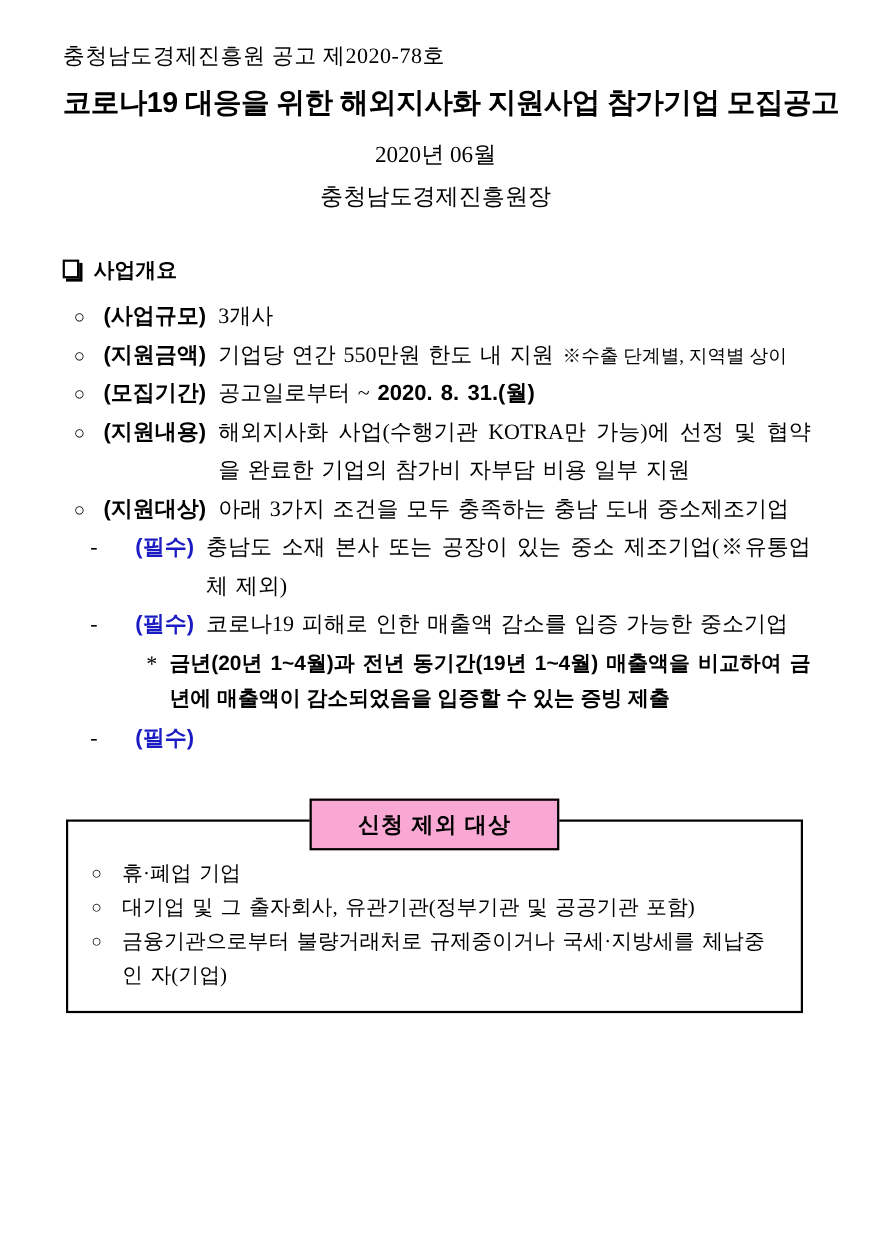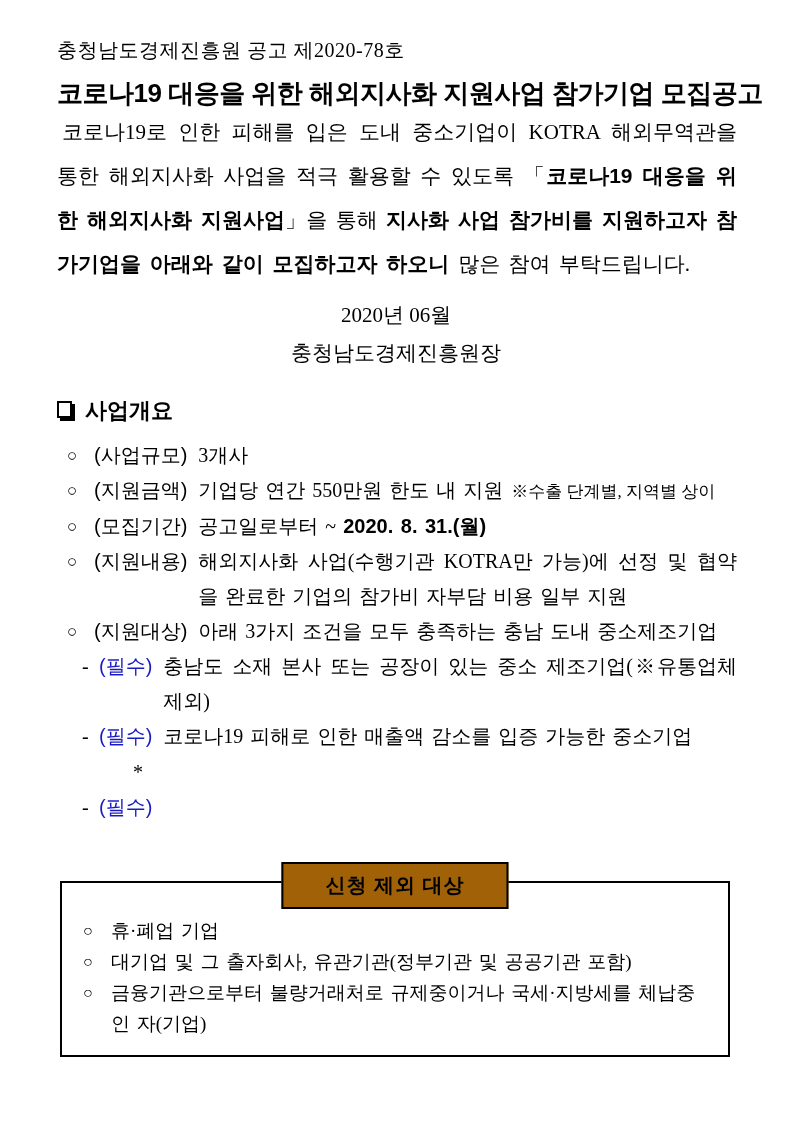--- a/index.html
+++ b/index.html
@@ -40,26 +40,26 @@
     font-weight: bold;
   }
   .date-block {
     margin-top: 10px;
     text-align: center;
     font-size: 21px;
     line-height: 38px;
     padding-right: 2px;
   }
   .section-heading {
-    margin-top: 24px;
+    margin-top: 36px;
     display: flex;
     align-items: center;
     font-family: Liberation Sans, sans-serif;
     font-weight: bold;
-    font-size: 22px;
+    font-size: 19px;
   }
   .square-icon {
     display: inline-block;
     width: 15px;
     height: 17px;
     border: 2px solid #000;
     background: #fff;
     box-shadow: 3px 3px 0 #000;
     margin-right: 13px;
     margin-bottom: 3px;
@@ -73,46 +73,47 @@
     line-height: 35px;
   }
   .o-marker {
     font-family: "Liberation Sans", "DejaVu Sans", sans-serif;
     font-size: 17px;
     width: 27px;
     flex: none;
   }
   .o-label {
     font-family: "Liberation Sans", "DejaVu Sans", sans-serif;
-    font-weight: normal;
+    font-weight: bold;
     white-space: nowrap;
     margin-right: 11px;
     flex: none;
   }
   .o-text { flex: 1; text-align: justify; word-spacing: 2px; }
   .small-note { font-size: 17px; margin-left: 8px; word-spacing: 0; margin-top: 28px; }
   .b-inline {
     font-family: "Liberation Sans", "DejaVu Sans", sans-serif;
     font-weight: bold;
   }
   .req-item {
     display: flex;
     align-items: flex-start;
     padding-left: 25px;
     font-size: 20px;
     line-height: 35px;
   }
   .req-marker { width: 17px; flex: none; }
   .req-label {
     font-family: "Liberation Sans", "DejaVu Sans", sans-serif;
-    font-weight: normal;
+    font-weight: bold;
     color: var(--req-color, #1b1bc3);
     white-space: nowrap;
     margin-right: 11px;
     flex: none;
+    margin-left: 24px;
   }
   .req-text { flex: 1; text-align: justify; word-spacing: 2px; }
   .evidence {
     display: flex;
     align-items: flex-start;
     padding-left: 76px;
     font-size: 19px;
     line-height: 32px;
     margin: 2px 0;
   }
@@ -129,21 +130,21 @@
     margin-left: 3px;
     margin-right: 7px;
     border: 2px solid #000;
     padding: 32px 16px 16px 18px;
   }
   .box-title {
     position: absolute;
     top: -21px;
     left: 50%;
     transform: translateX(-50%);
-    background: #a16207;
+    background: #f9a8d4;
     border: 2px solid #000;
     padding: 8px 42px;
     font-family: "Liberation Sans", "DejaVu Sans", sans-serif;
     font-weight: bold;
     font-size: 20px;
     letter-spacing: 1px;
     white-space: nowrap;
   }
   .box-item {
     display: flex;
@@ -162,23 +163,20 @@
 </style>
 </head>
 <body>
 
 <div class="page">
 
   <div class="notice-no">충청남도경제진흥원 공고 제2020-78호</div>
 
   <div class="doc-title">코로나19 대응을 위한 해외지사화 지원사업 참가기업 모집공고</div>
 
-  <div class="intro">
-    <span>코로나19로 인한 피해를 입은 도내 중소기업이 KOTRA 해외무역관을 통한 해외지사화 사업을 적극 활용할 수 있도록 </span><span>「</span><span class="b">코로나19 대응을 위한 해외지사화 지원사업</span><span>」을 통해 </span><span class="b">지사화 사업 참가비를 지원하고자 참가기업을 아래와 같이 모집하고자 하오니 </span><span>많은 참여 부탁드립니다.</span>
-  </div>
 
   <div class="date-block">
     <div>2020년 06월</div>
     <div>충청남도경제진흥원장</div>
   </div>
 
   <div class="section-heading">
     <span class="square-icon"></span>
     <span>사업개요</span>
   </div>
@@ -222,20 +220,21 @@
     </div>
 
     <div class="req-item">
       <span class="req-marker">-</span>
       <span class="req-label">(필수)</span>
       <span class="req-text">코로나19 피해로 인한 매출액 감소를 입증 가능한 중소기업</span>
     </div>
 
     <div class="evidence">
       <span class="ev-marker">*</span>
+      <span class="ev-text">금년(20년 1~4월)과 전년 동기간(19년 1~4월) 매출액을 비교하여 금년에 매출액이 감소되었음을 입증할 수 있는 증빙 제출</span>
     </div>
 
     <div class="req-item">
       <span class="req-marker">-</span>
       <span class="req-label">(필수)</span>
     </div>
 
   </div>
 
   <div class="exclusion">

